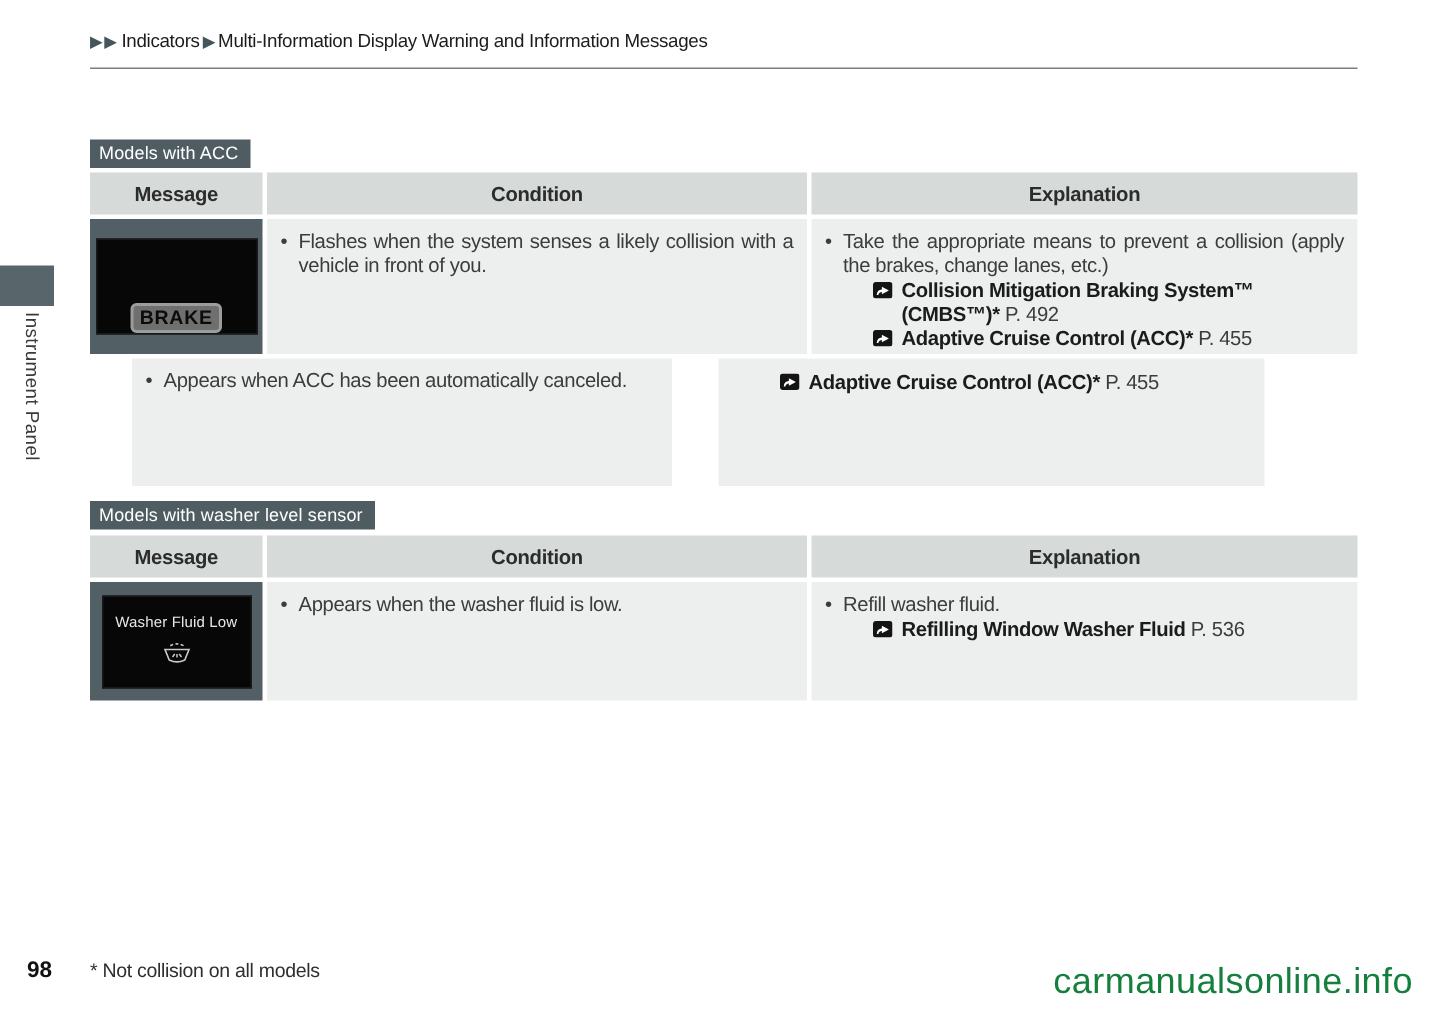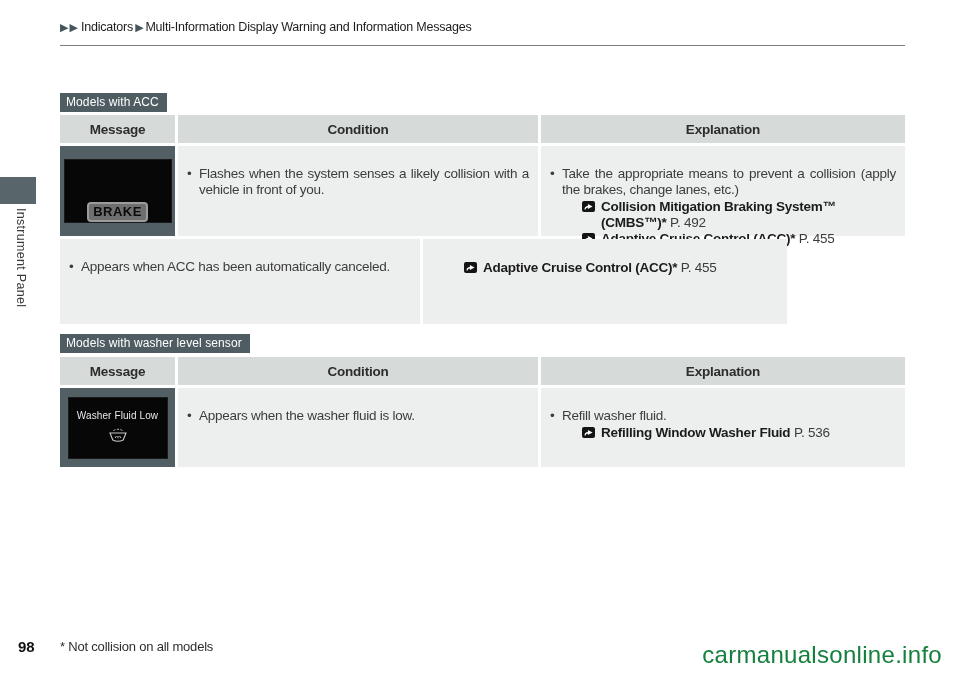--- a/index.html
+++ b/index.html
@@ -39,23 +39,23 @@
   .col-cond { width: 360px; flex: 0 0 360px; }
   .col-expl { width: 364px; flex: 0 0 364px; }
 
   .hcell {
     background: #d6dad9; height: 28px; display: flex; align-items: center; justify-content: center;
     font-size: 13.5px; font-weight: bold; color: #2c2c2c; letter-spacing: -0.2px;
   }
   .msg-cell, .cell-slate {
     background: #526066; display: flex; align-items: center; justify-content: center;
   }
-  .body-cell { background: #edefee; padding: 20px 9px 7px 8px; font-size: 13.5px; color: #3c3c3c; }
+  .body-cell { background: #edefee; padding: 7px 9px 7px 8px; font-size: 13.5px; color: #3c3c3c; }
   .row-h1 { height: 90px; }
-  .row-h2 { height: 85px; }
+  .row-h2 { height: 85px; margin-left: 28px; }
   .row-h3 { height: 79px; }
 
   .bullet-line { position: relative; padding-left: 13px; text-align: justify; line-height: 16px; letter-spacing: -0.25px; }
   .bullet-line::before { content: "\2022"; position: absolute; left: 1px; top: 0; color: #3c3c3c; }
   .b { font-weight: bold; color: #1b1b1b; }
 
   .refs { margin-top: 1px; }
   .ref { padding-left: 52px; text-indent: -19px; line-height: 16px; letter-spacing: -0.25px; text-align: left; }
   .ref-icon { display: inline-block; width: 13px; height: 11px; vertical-align: -1px; margin-right: 6px; }
   .ref-page { color: #3c3c3c; font-weight: normal; }

